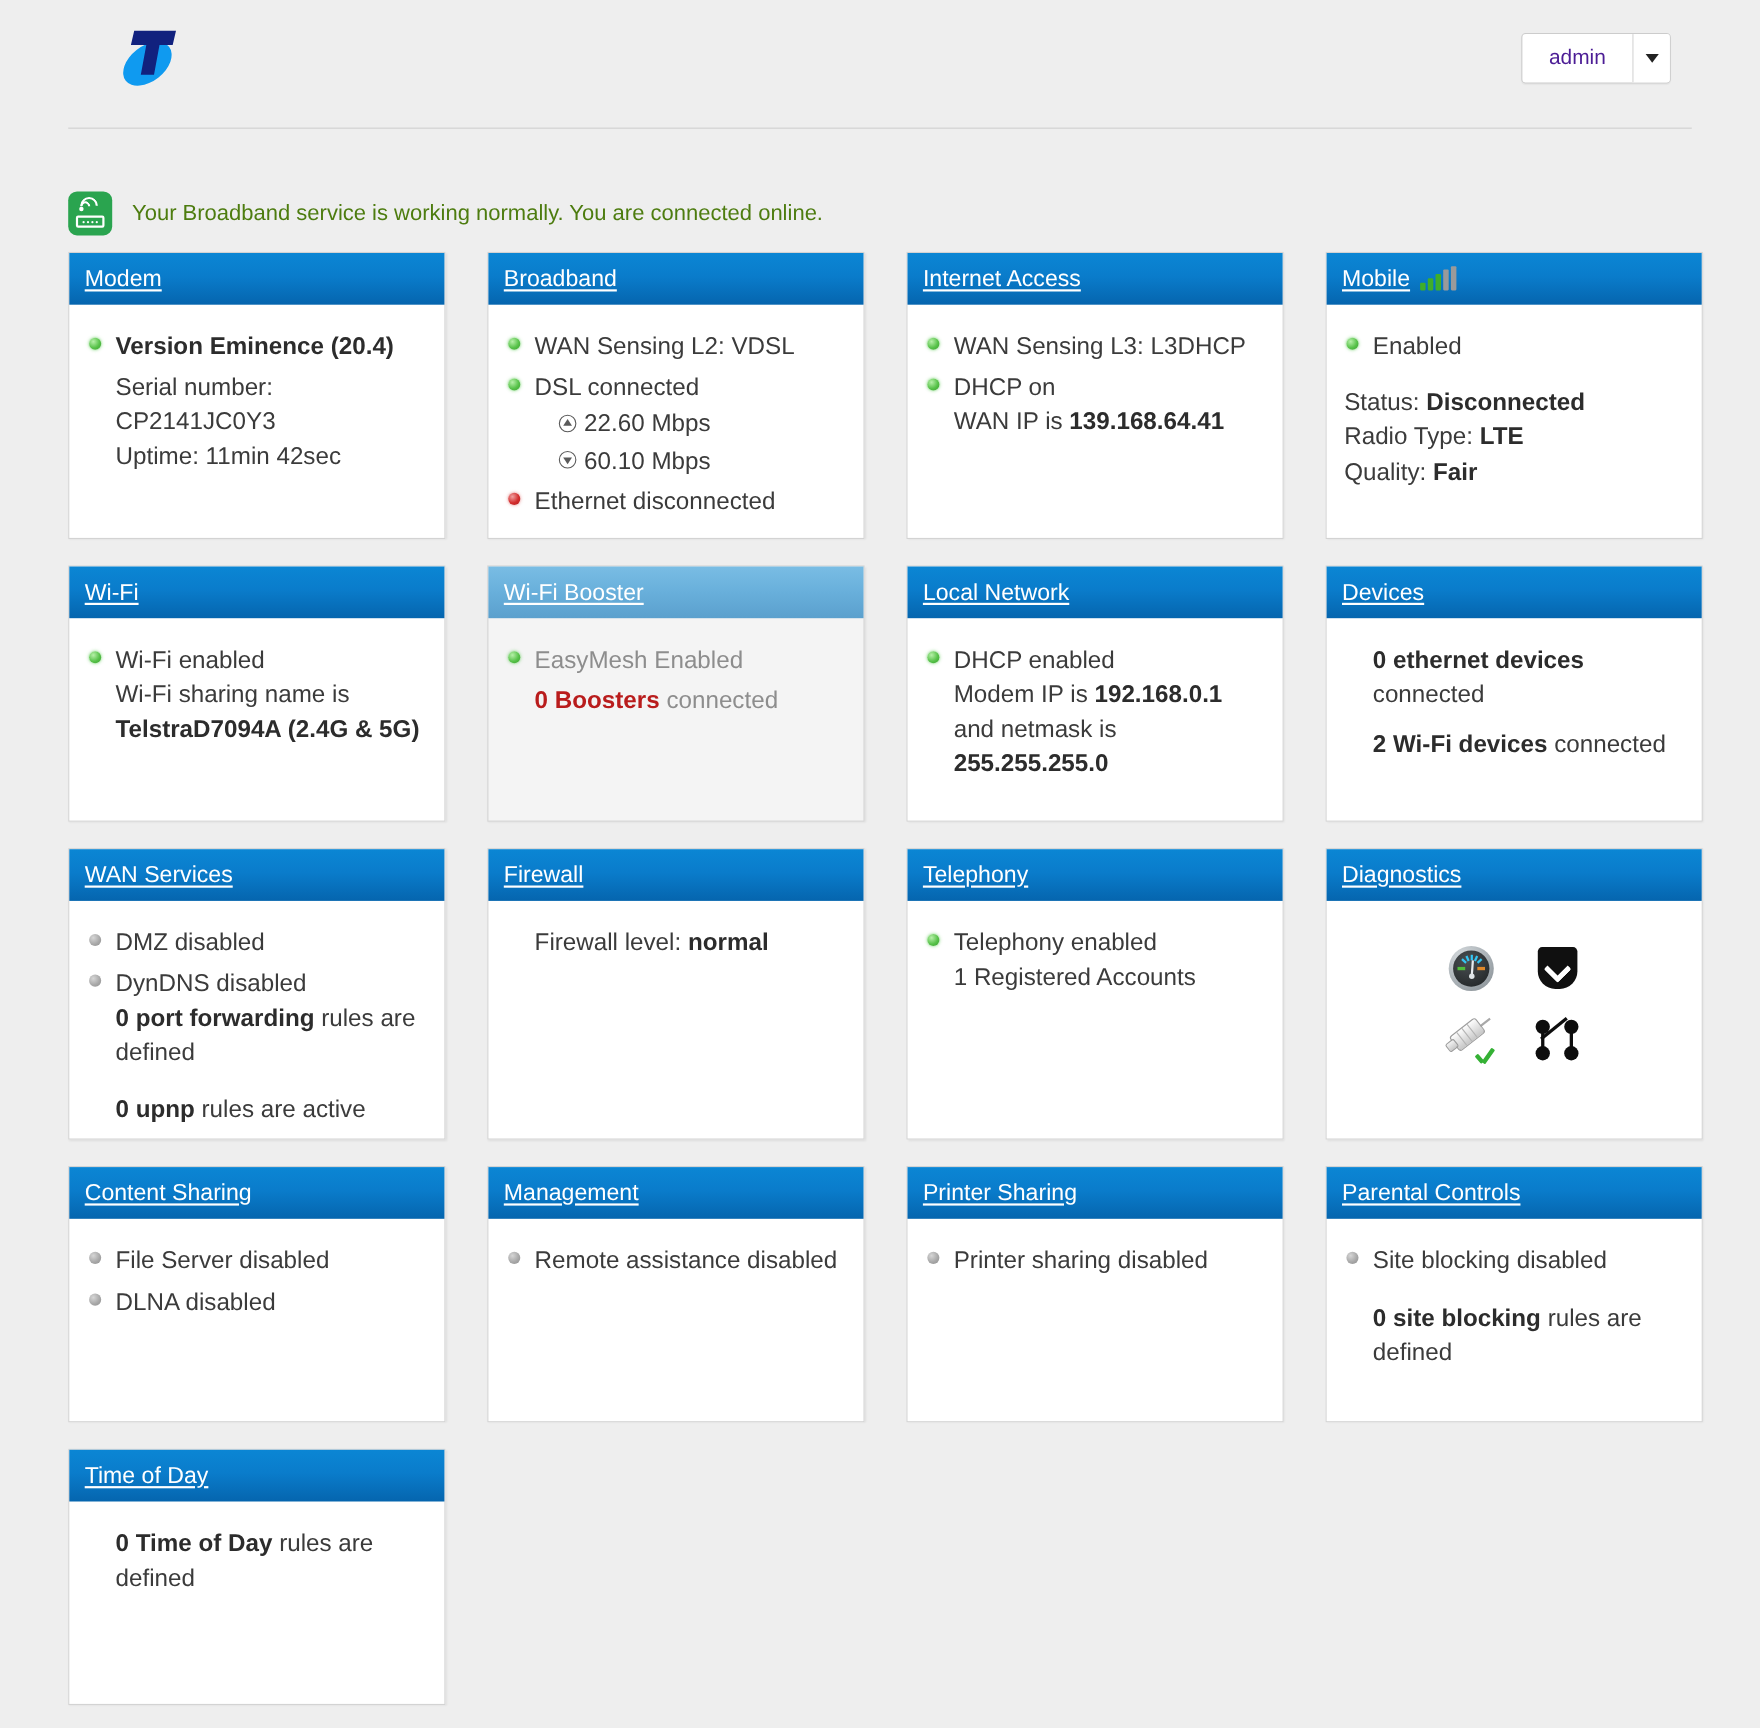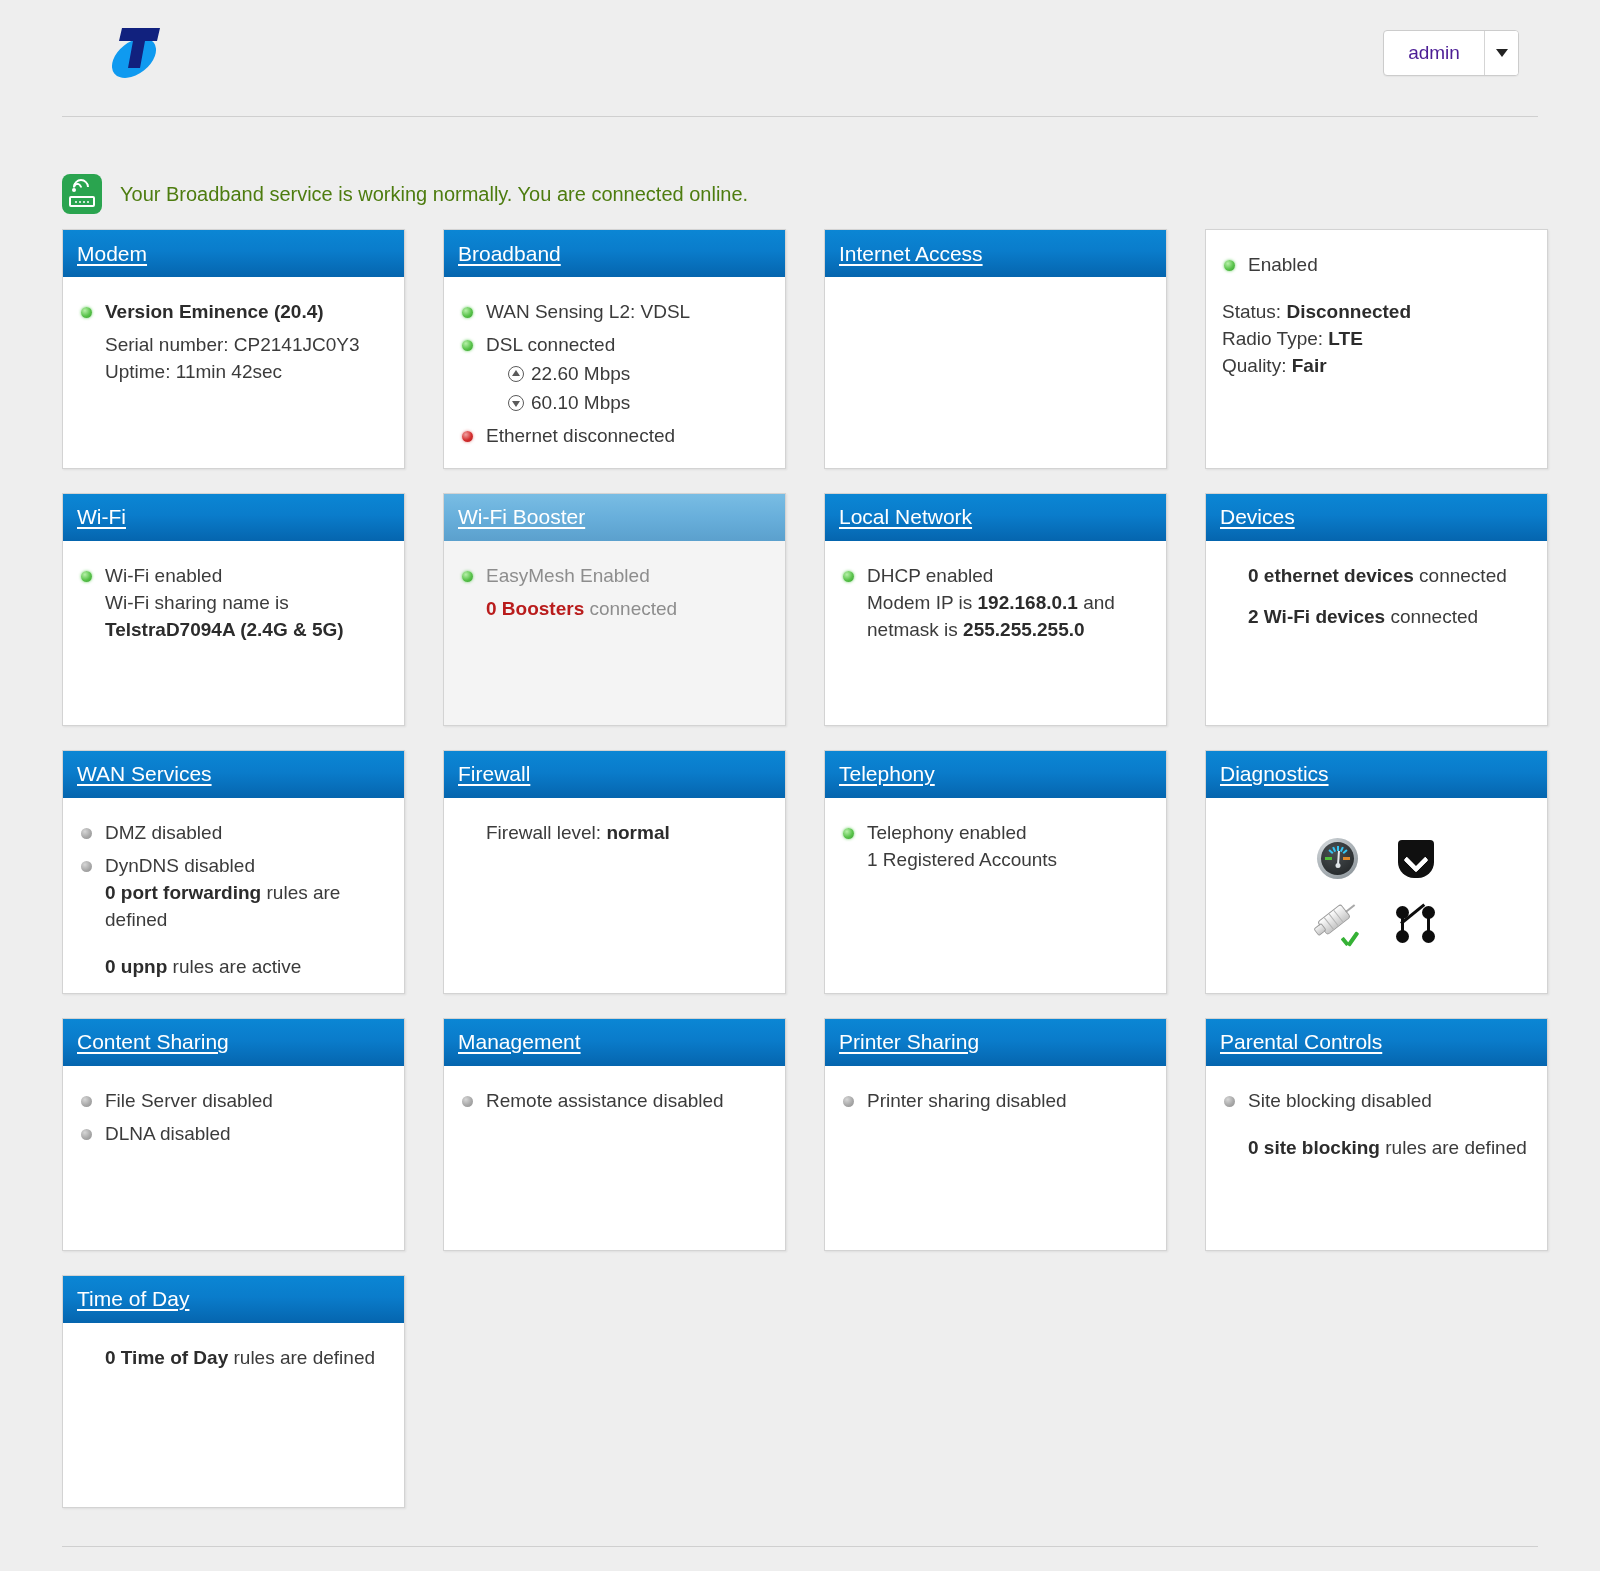--- a/index.html
+++ b/index.html
@@ -136,21 +136,21 @@
     font-size: 21px;
     color: #ffffff;
     text-decoration: underline;
     text-underline-offset: 3px;
     cursor: pointer;
     white-space: nowrap;
   }
   .card-body {
     flex: 1;
     padding: 22px 16px 12px 16px;
-    font-size: 19px;
+    font-size: 22px;
     line-height: 1.42;
     color: #3b3b3b;
   }
   .card.muted { background: #f4f4f4; }
   .card.muted .card-head {
     background: linear-gradient(to bottom, #79bde4 0%, #68afdb 50%, #5ba0cd 100%);
   }
   .card.muted .card-body { color: #8d8d8d; }
   .card.muted .card-body b { color: #b91c1c; }
 
@@ -392,23 +392,47 @@
           <span>Ethernet disconnected</span>
         </li>
       </ul>
     </div>
   </div>
 
   <div class="card">
     <div class="card-head">
       <span class="card-title">Internet Access</span>
     </div>
-  </div>
-
-  <div class="card">
+    <div class="card-body">
+      <ul class="rows">
+        <li>
+          <span class="led green"></span>
+          <span>WAN Sensing L3: L3DHCP</span>
+        </li>
+        <li>
+          <span class="led green"></span>
+          <span>DHCP on</span>
+          <div><span>WAN IP is</span>
+            <b>139.168.64.41</b></div>
+        </li>
+      </ul>
+    </div>
+  </div>
+
+  <div class="card">
+    <div class="card-head">
+      <span class="card-title">Mobile</span>
+      <span class="signal">
+        <span class="b1 on"></span>
+          <span class="b2 on"></span>
+          <span class="b3 on"></span>
+        <span class="b4 off"></span>
+          <span class="b5 off"></span>
+      </span>
+    </div>
     <div class="card-body">
       <ul class="rows">
         <li>
           <span class="led green"></span>
           <span>Enabled</span>
         </li>
       </ul>
       <div class="spacer-line"></div>
       <div>
         <span>Status:</span>

